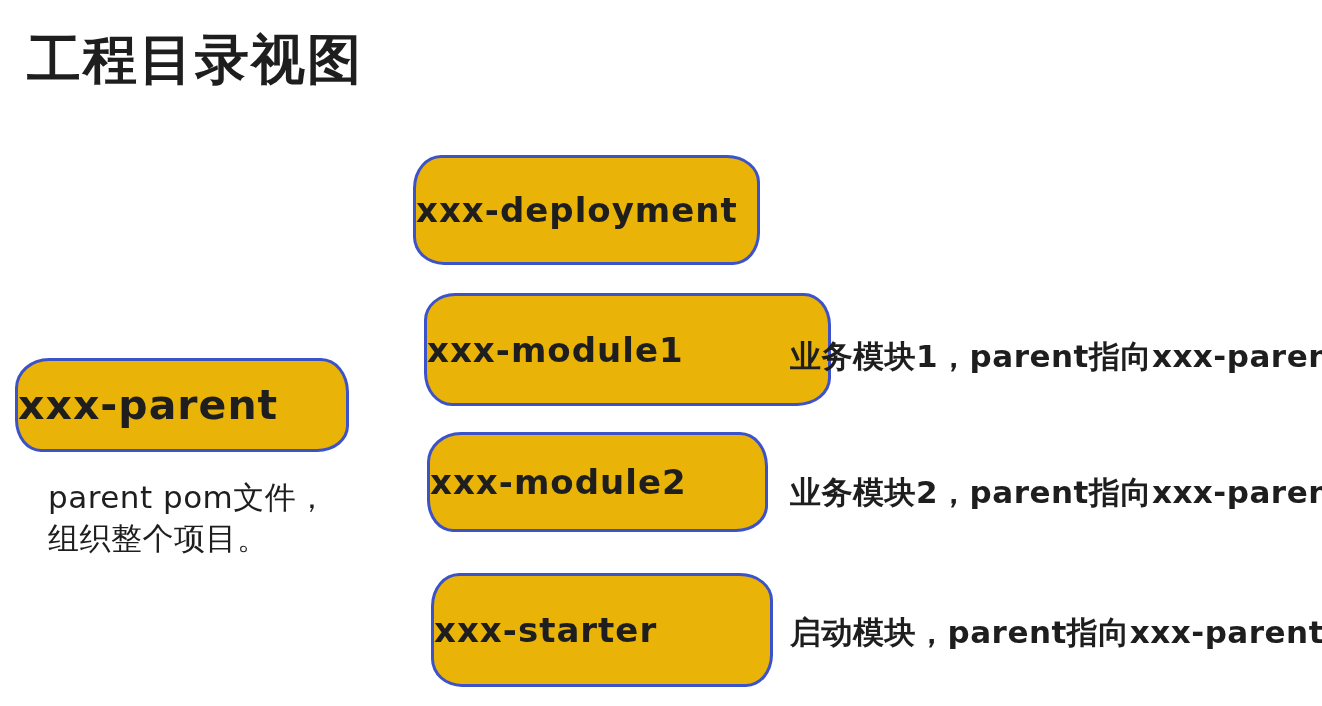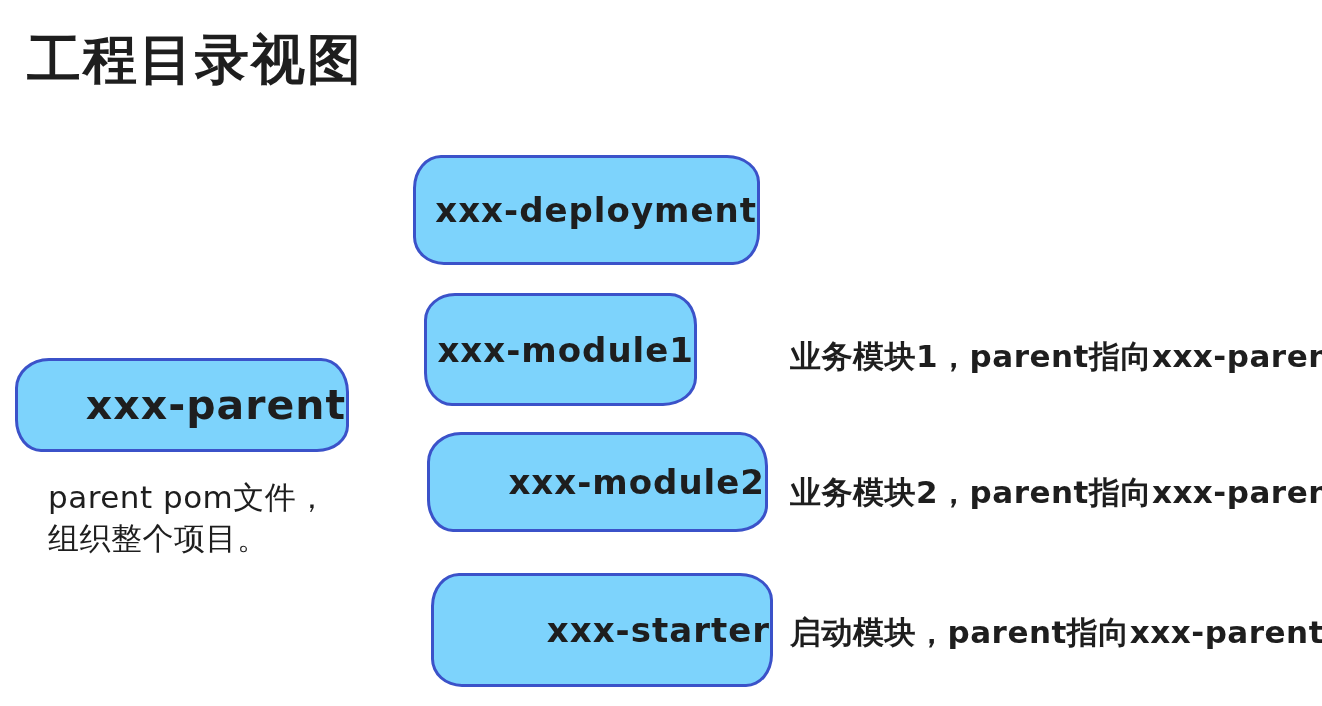--- a/index.html
+++ b/index.html
@@ -19,41 +19,41 @@
     font-size: 54px;
     font-weight: 700;
     letter-spacing: 2px;
     color: var(--text, #1e1e1e);
     white-space: nowrap;
   }
   .node-box {
     position: absolute;
     box-sizing: border-box;
     border: 3px solid var(--stroke, #3b52c9);
-    background: #7dd3fc;
+    background: #eab308;
     display: flex;
     align-items: center;
-    justify-content: flex-end;
+    justify-content: flex-start;
   }
   .node-label {
     font-size: 34px;
     font-weight: 700;
     letter-spacing: 1px;
     color: var(--text, #1e1e1e);
     white-space: nowrap;
   }
   
   .r-a { border-radius: 34px 28px 32px 26px / 30px 34px 26px 32px; }
   .r-b { border-radius: 28px 33px 27px 31px / 33px 27px 32px 28px; }
   .r-c { border-radius: 31px 27px 34px 28px / 27px 32px 28px 33px; }
 
   #box-deployment { left: 413px; top: 155px; width: 347px; height: 110px; }
-  #box-module1    { left: 424px; top: 293px; width: 273px; height: 113px; }
+  #box-module1    { left: 424px; top: 293px; width: 407px; height: 113px; }
   #box-module2    { left: 427px; top: 432px; width: 341px; height: 100px; }
-  #box-starter    { left: 431px; top: 573px; width: 342px; height: 114px; padding-left: 45px; }
+  #box-starter    { left: 431px; top: 573px; width: 342px; height: 114px; }
   #box-parent     { left: 15px;  top: 358px; width: 334px; height: 94px; }
   #box-parent .node-label { font-size: 41px; }
 
   .annotation {
     position: absolute;
     left: 790px;
     font-size: 31px;
     font-weight: 600;
     letter-spacing: 0.5px;
     color: var(--text, #1e1e1e);

